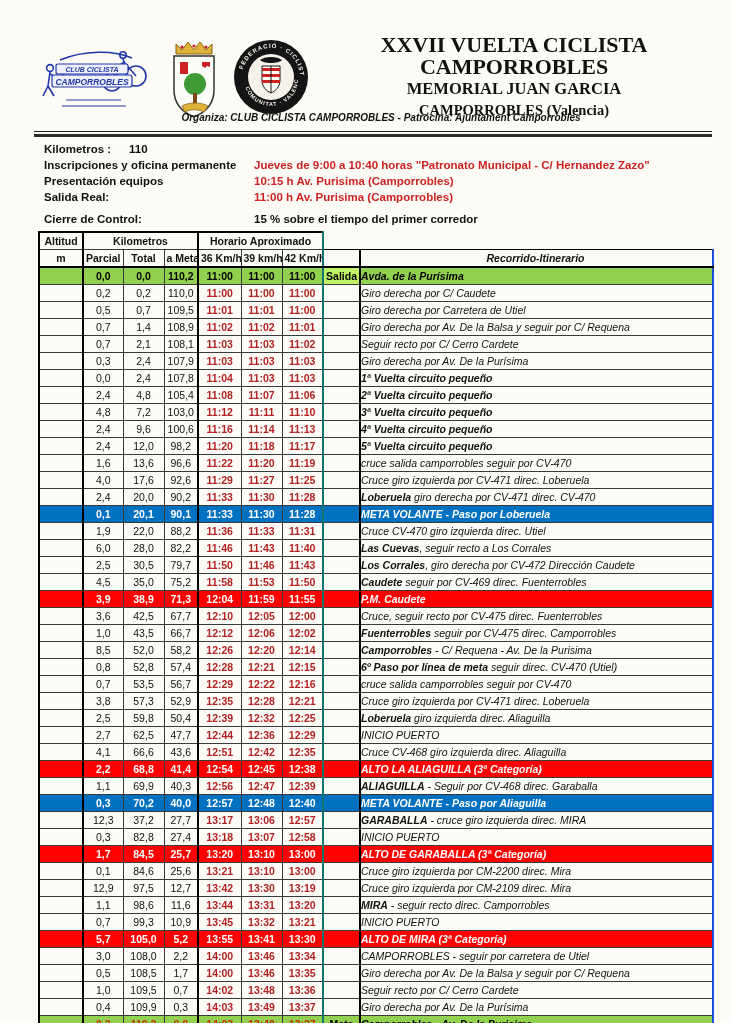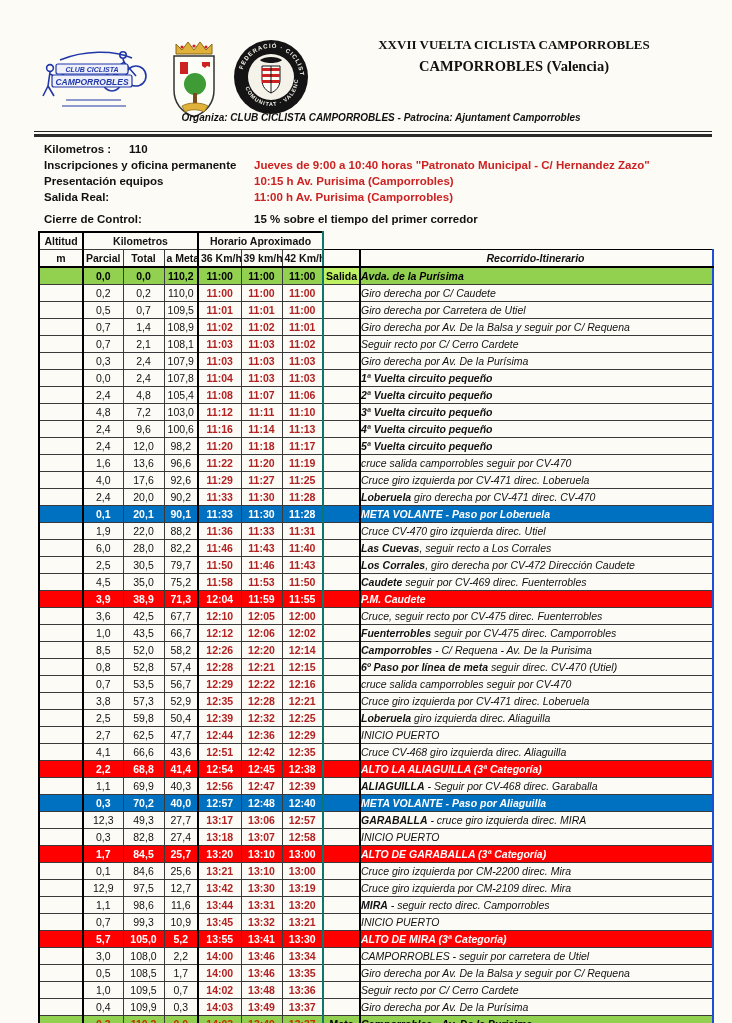--- a/index.html
+++ b/index.html
@@ -10,21 +10,21 @@
     margin:0 auto;
     background:#fcfbf6;
     font-family:"Liberation Sans", sans-serif;
     color:#111;
     overflow:hidden;
   }
   
   .top{position:absolute;left:36px;top:30px;width:676px;display:flex;}
   .logos{display:flex;align-items:flex-start;gap:12px;width:280px;flex:0 0 auto;padding-top:8px;}
   .title-block{flex:1;text-align:center;font-family:"Liberation Serif", serif;font-weight:bold;padding-top:4px;}
-  .t1{font-size:13px;line-height:22px;}
+  .t1{font-size:22px;line-height:22px;}
   .t2{font-size:16.5px;line-height:22px;}
   .t3{font-size:14.5px;line-height:21px;}
   .t4{font-size:14.5px;line-height:20px;}
   .organiza{
     position:absolute;left:43px;top:112px;width:676px;
     text-align:center;font-weight:bold;font-style:italic;font-size:10px;
   }
   .rule{
     position:absolute;left:34px;top:131px;width:678px;height:5px;
     border-top:1.5px solid #222;background:linear-gradient(#fcfbf6 0 35%, #2b2b2b 35% 100%);
@@ -135,20 +135,21 @@
         <g fill="#cc2222">
           <rect x="30" y="30" width="18" height="3"></rect>
           <rect x="30" y="36" width="18" height="3"></rect>
           <rect x="30" y="42" width="18" height="3"></rect>
         </g>
         <path d="M39 28 v27" stroke="#141414" stroke-width="1"></path>
       </svg>
     </div>
     <div class="title-block">
       <div class="t1">XXVII VUELTA CICLISTA CAMPORROBLES</div>
+      <div class="t2">MEMORIAL JUAN GARCIA</div>
       <div class="t4">CAMPORROBLES (Valencia)</div>
     </div>
   </div>
 
   <div class="organiza">Organiza: CLUB CICLISTA CAMPORROBLES -  Patrocina: Ajuntament Camporrobles</div>
   <div class="rule"></div>
 
   <div class="info">
     <div class="info-row first">
       <span class="info-label">Kilometros :</span>
@@ -553,21 +554,21 @@
             <td class="c-ameta">40,0</td>
             <td class="c-t36">12:57</td>
             <td class="c-t39">12:48</td>
             <td class="c-t42">12:40</td>
             <td class="c-marker"></td>
             <td class="c-desc"><span class="db">META VOLANTE - Paso por Aliaguilla</span></td>
           </tr>
           <tr class="row-n">
             <td class="c-altitud"></td>
             <td class="c-parcial">12,3</td>
-            <td class="c-total">49,3</td>
+            <td class="c-total">37,2</td>
             <td class="c-ameta">27,7</td>
             <td class="c-t36">13:17</td>
             <td class="c-t39">13:06</td>
             <td class="c-t42">12:57</td>
             <td class="c-marker"></td>
             <td class="c-desc"><span class="db">GARABALLA</span><span> - cruce giro izquierda direc. MIRA</span></td>
           </tr>
           <tr class="row-n">
             <td class="c-altitud"></td>
             <td class="c-parcial">0,3</td>

